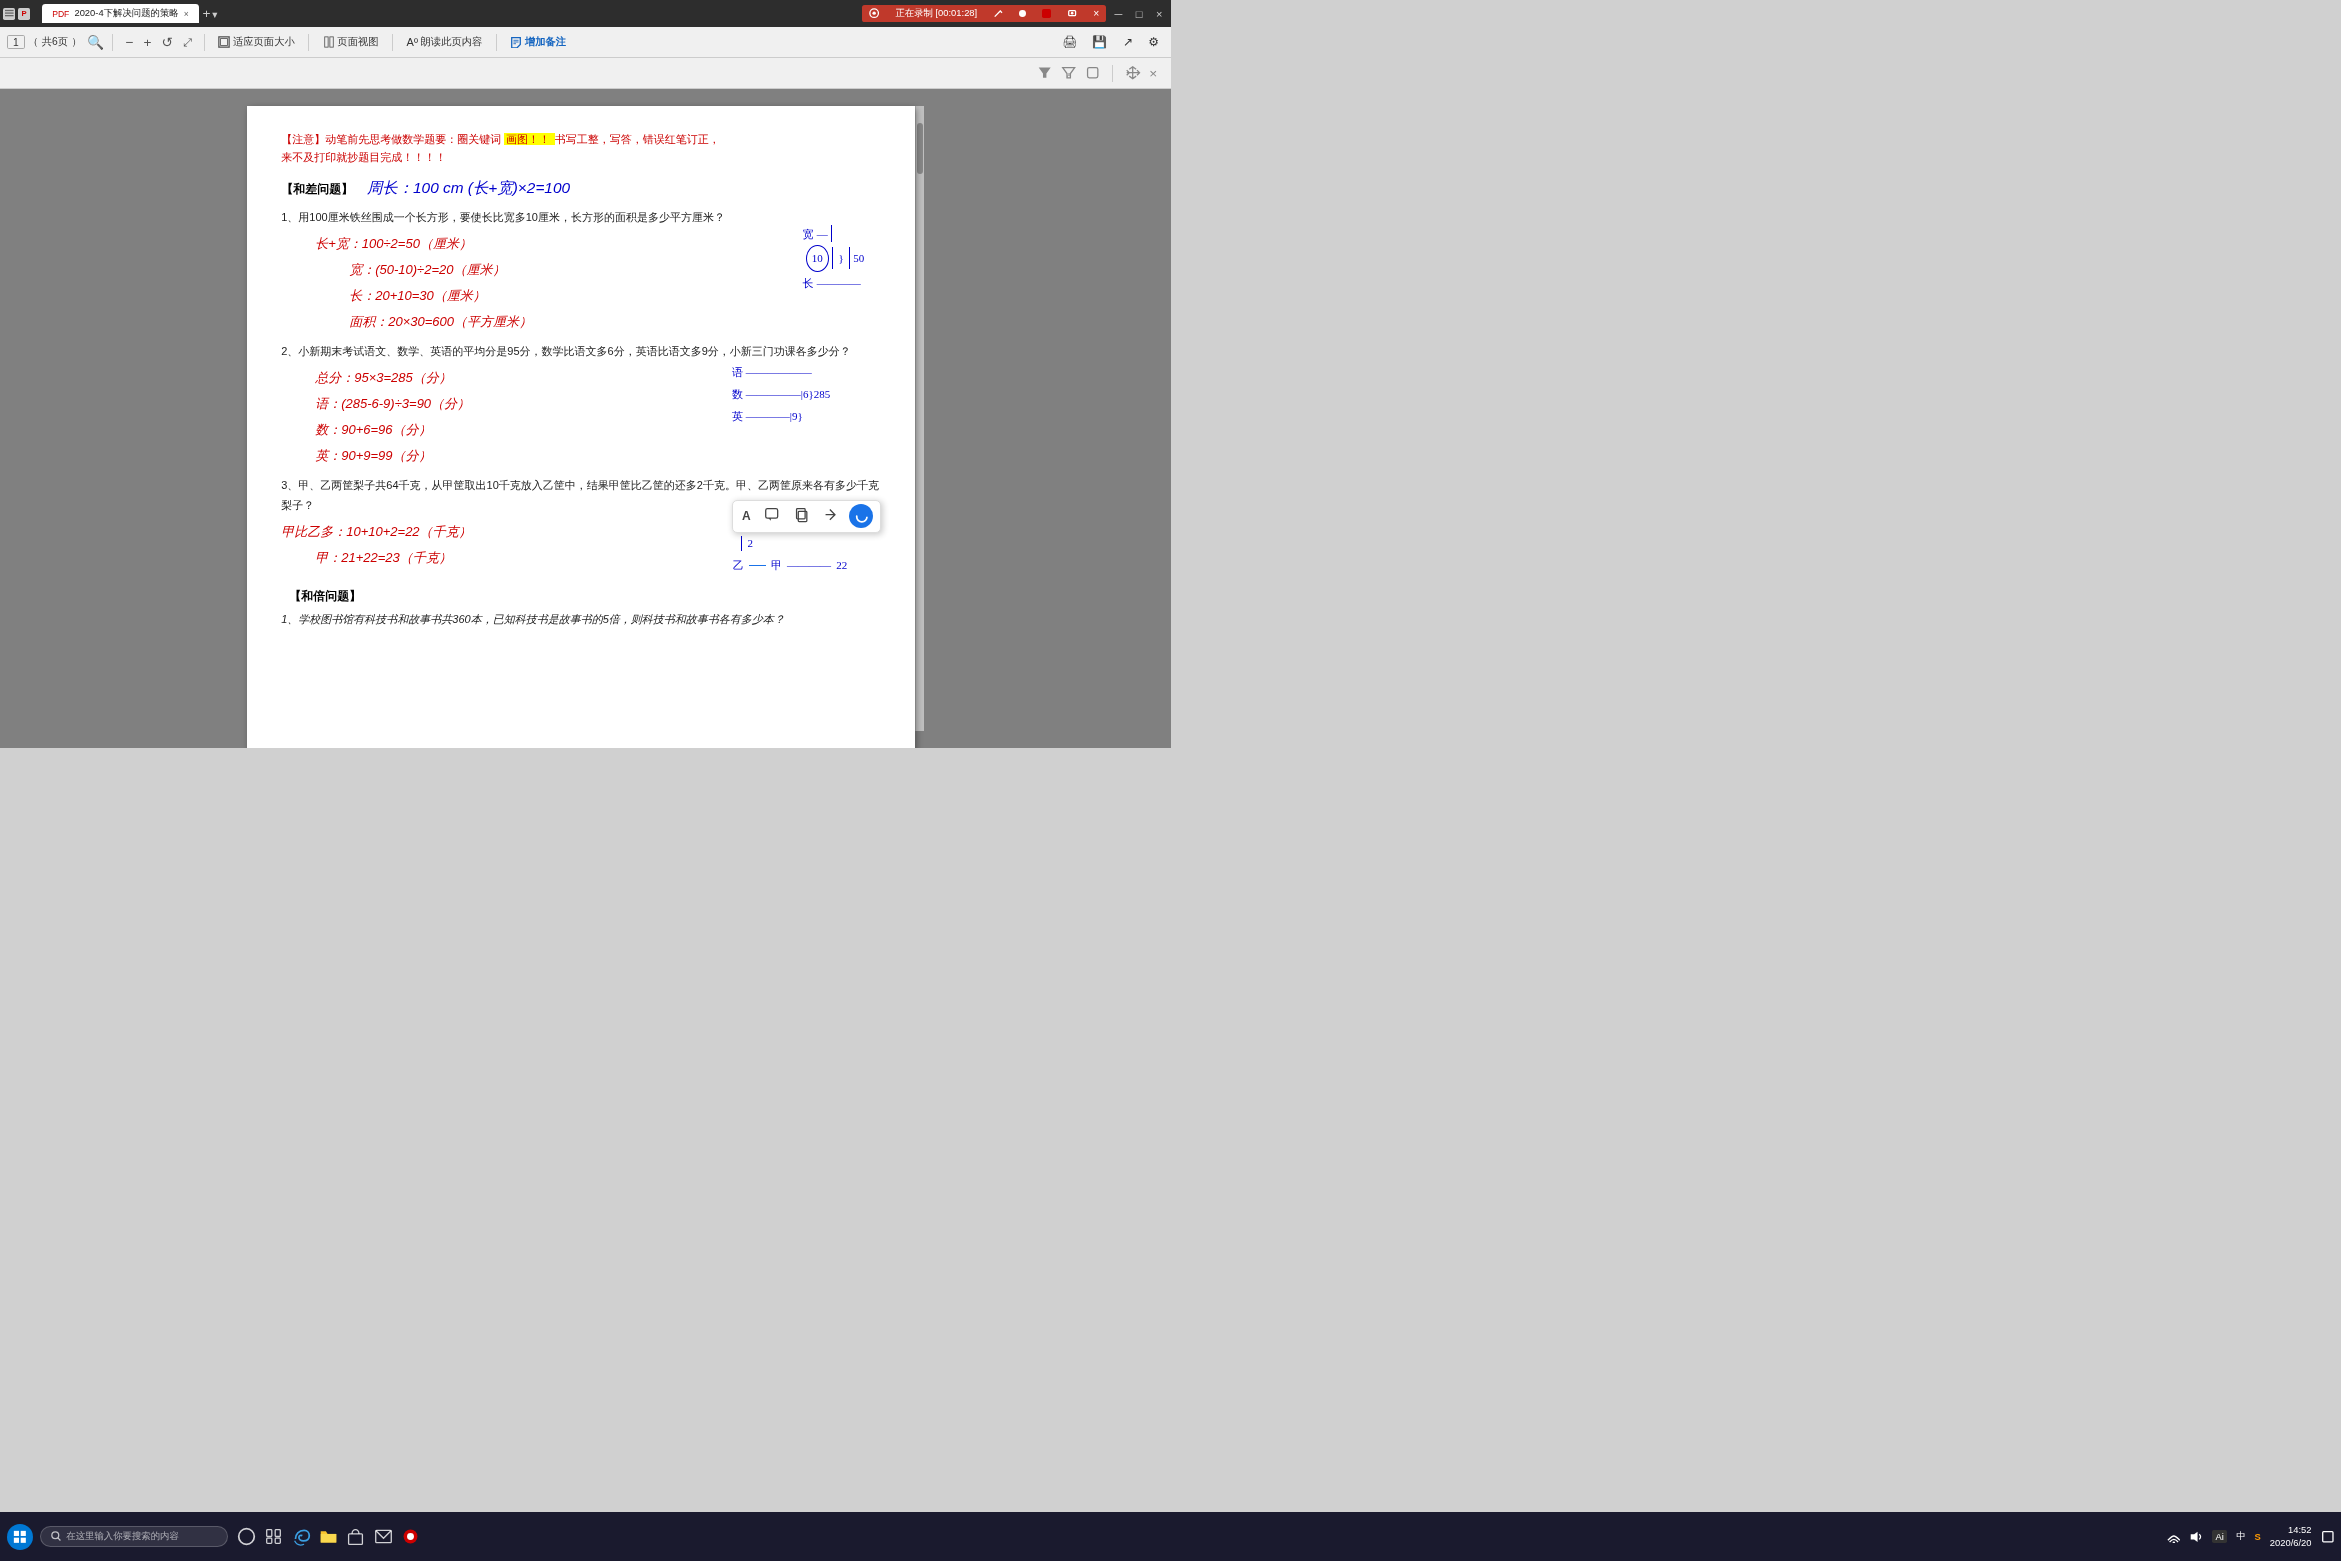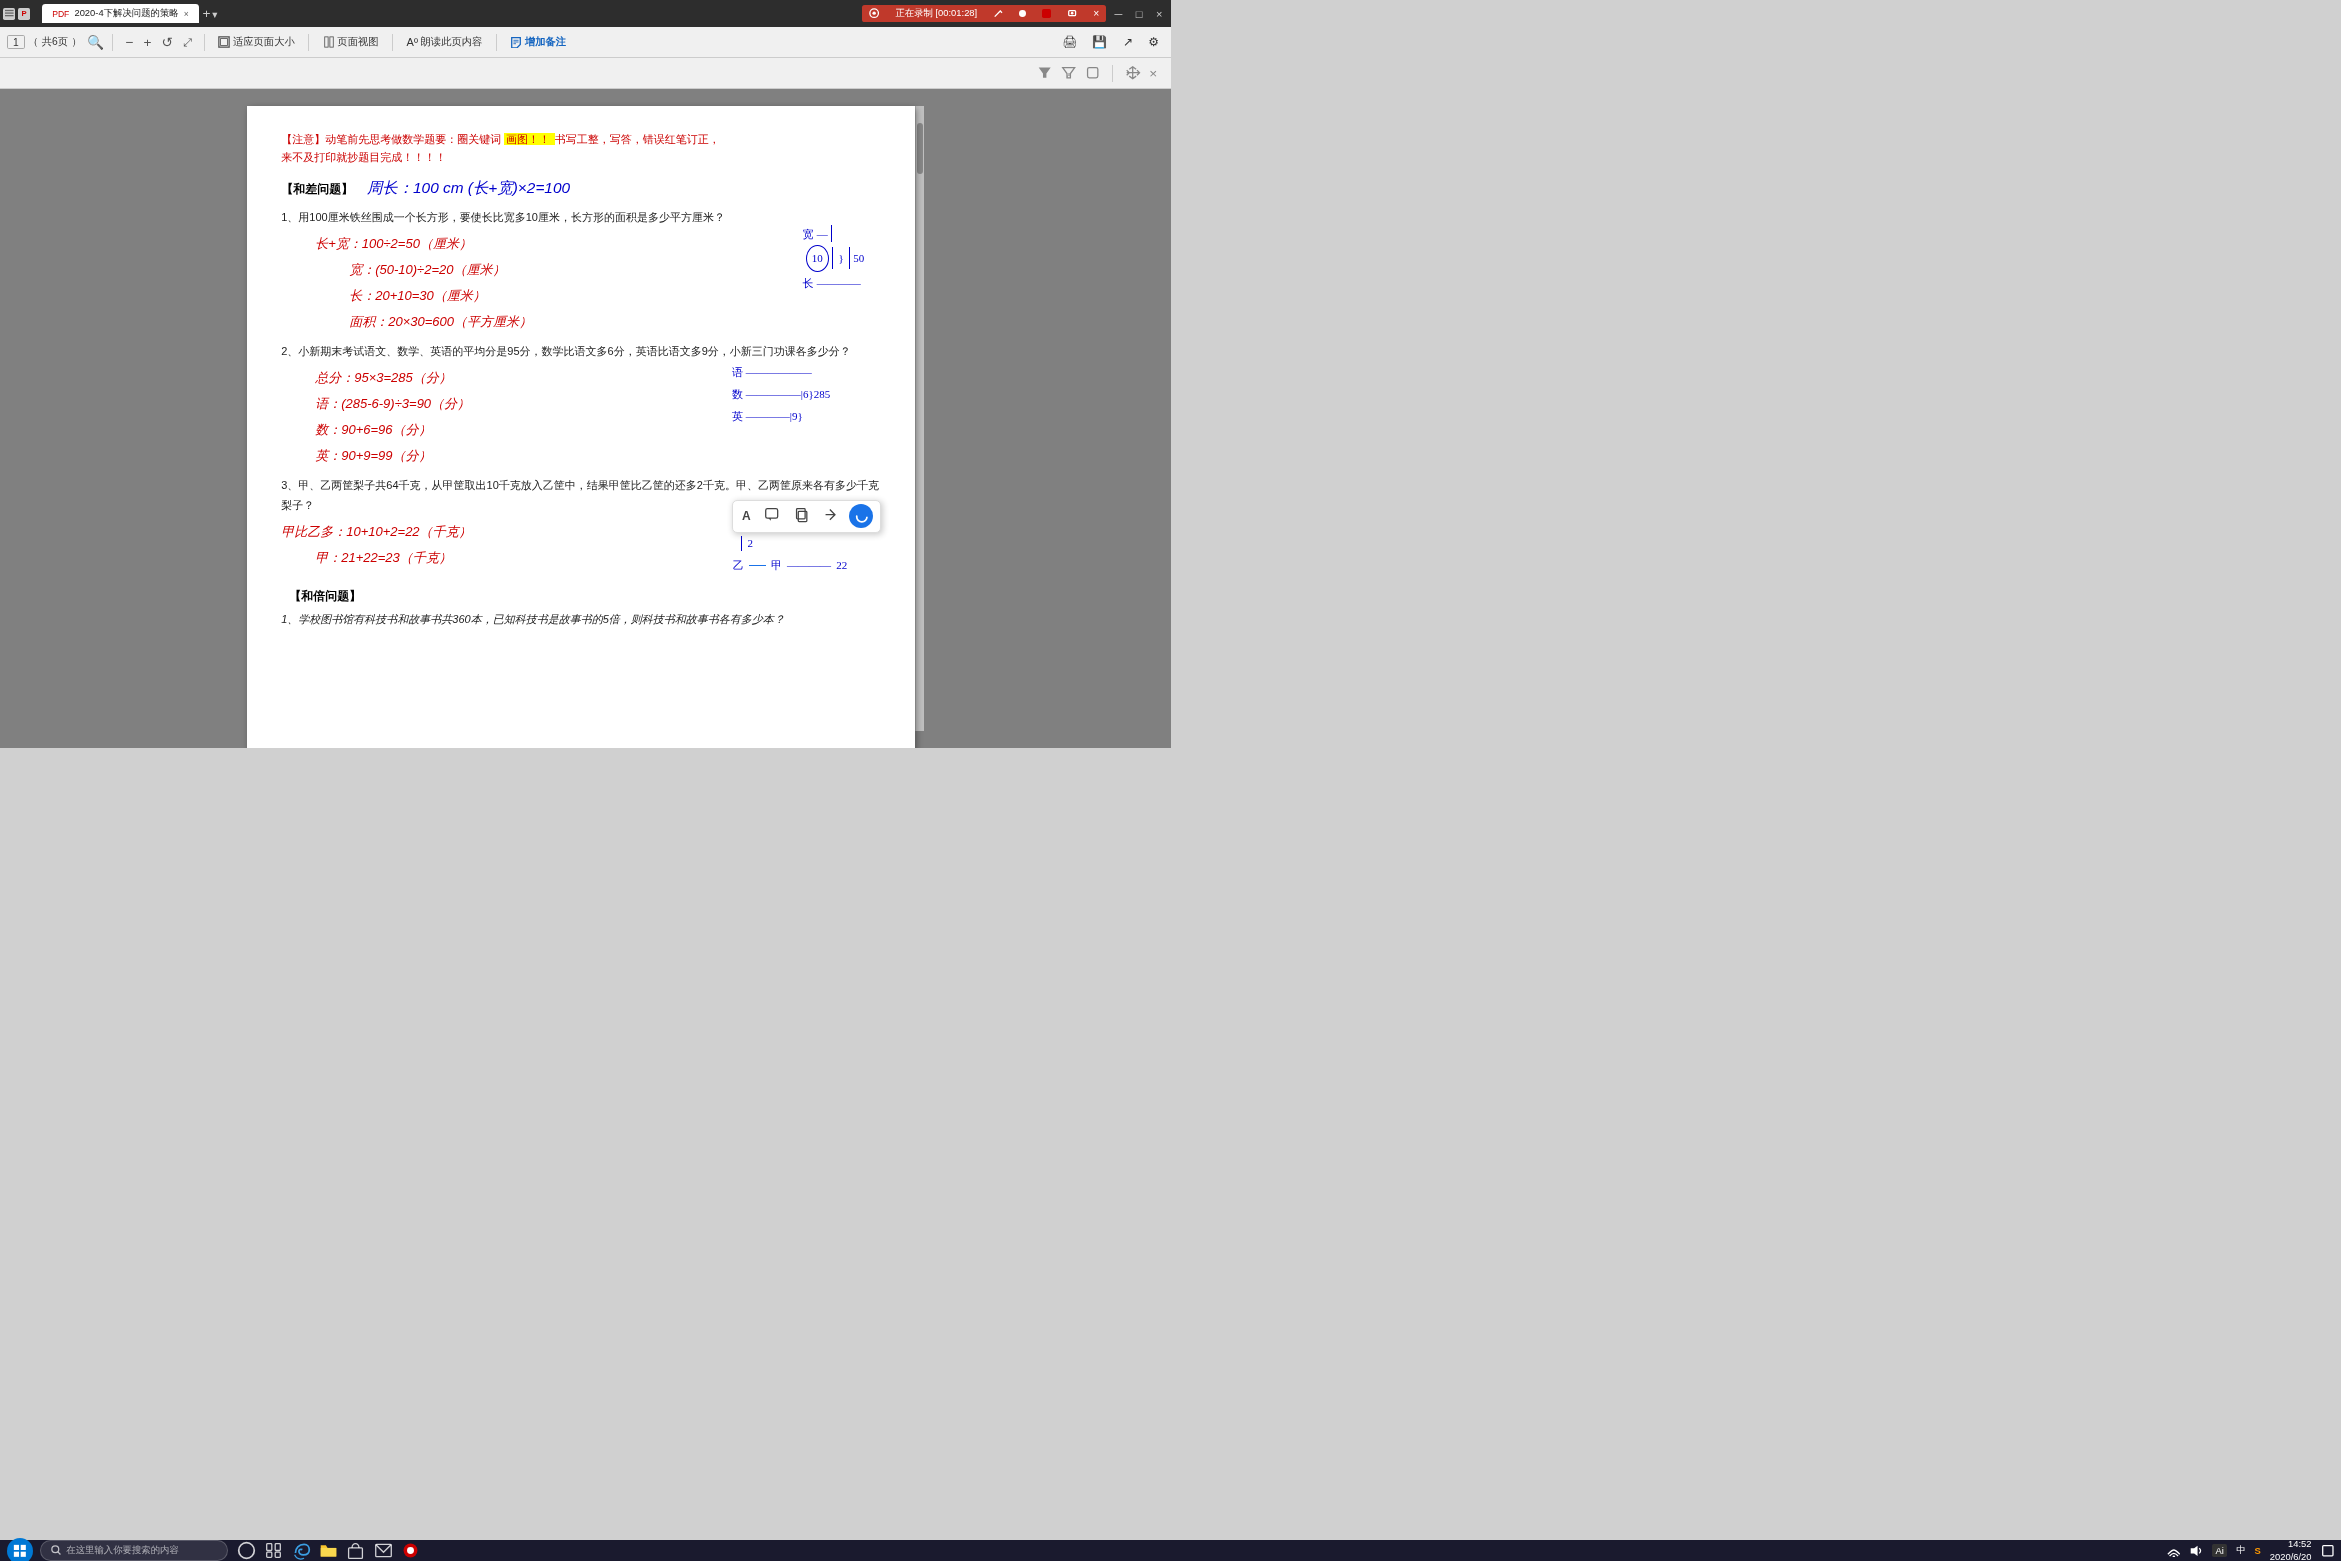--- a/index.html
+++ b/index.html
@@ -169,21 +169,21 @@
       color: #00c;
       font-size: 13.7px;
       font-style: italic;
       font-family: cursive, sans-serif;
     }
     .indent1 { margin-left: 34px; }
     .indent2 { margin-left: 68px; }
 
     
     .taskbar {
-      height: 21px;
+      height: 49px;
       background: #1a1a2e;
       display: flex;
       align-items: center;
       padding: 0 6.8px;
       position: fixed;
       bottom: 0;
       left: 0;
       right: 0;
       z-index: 100;
     }

